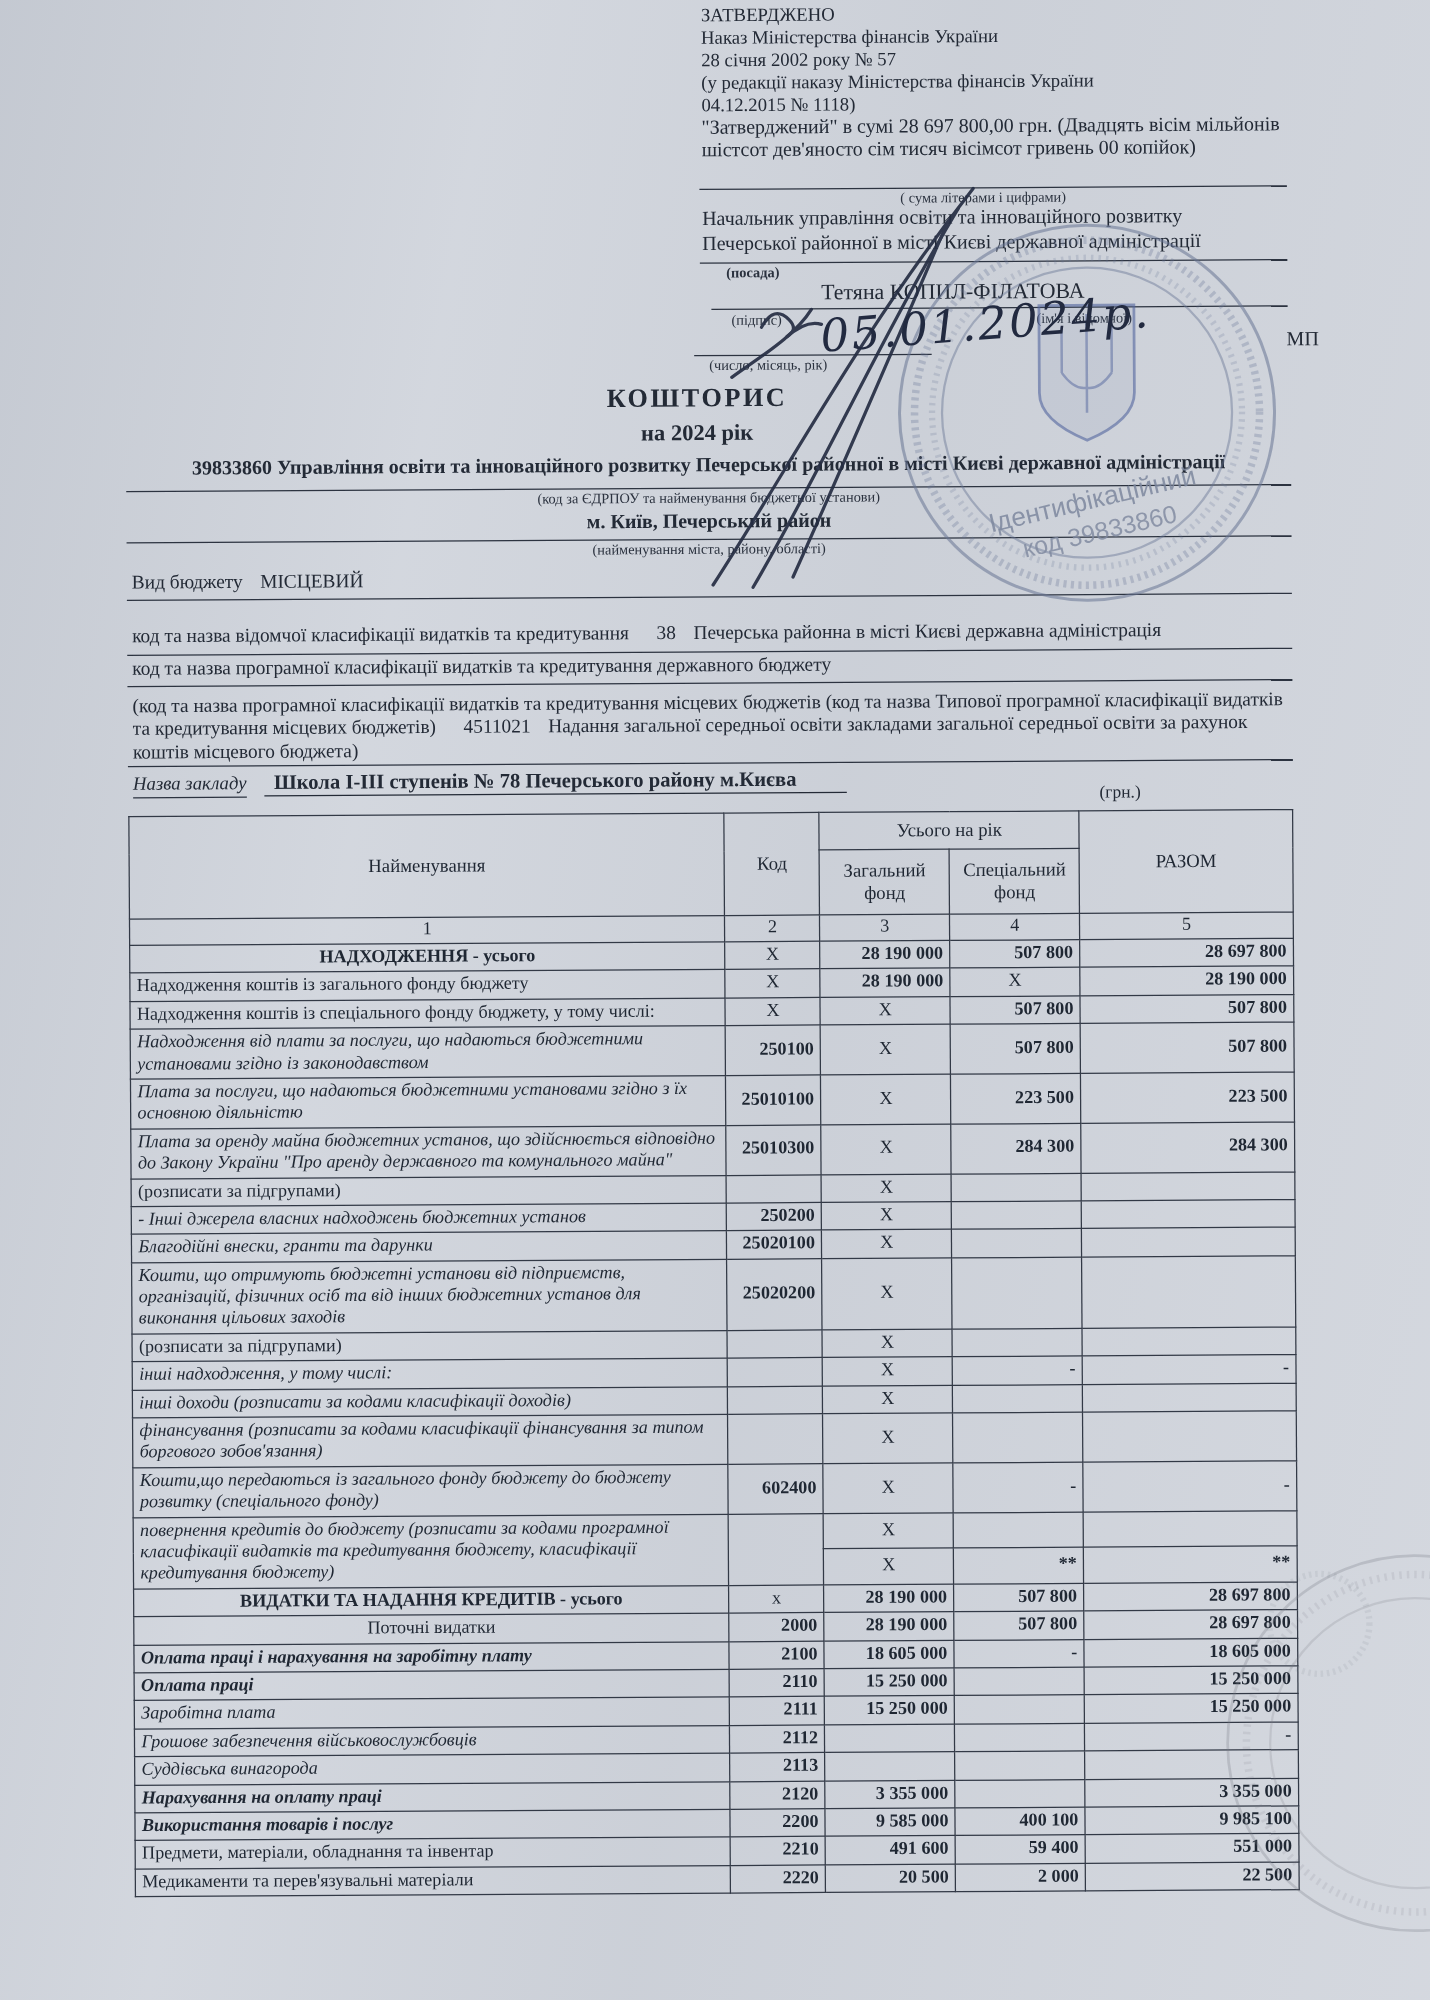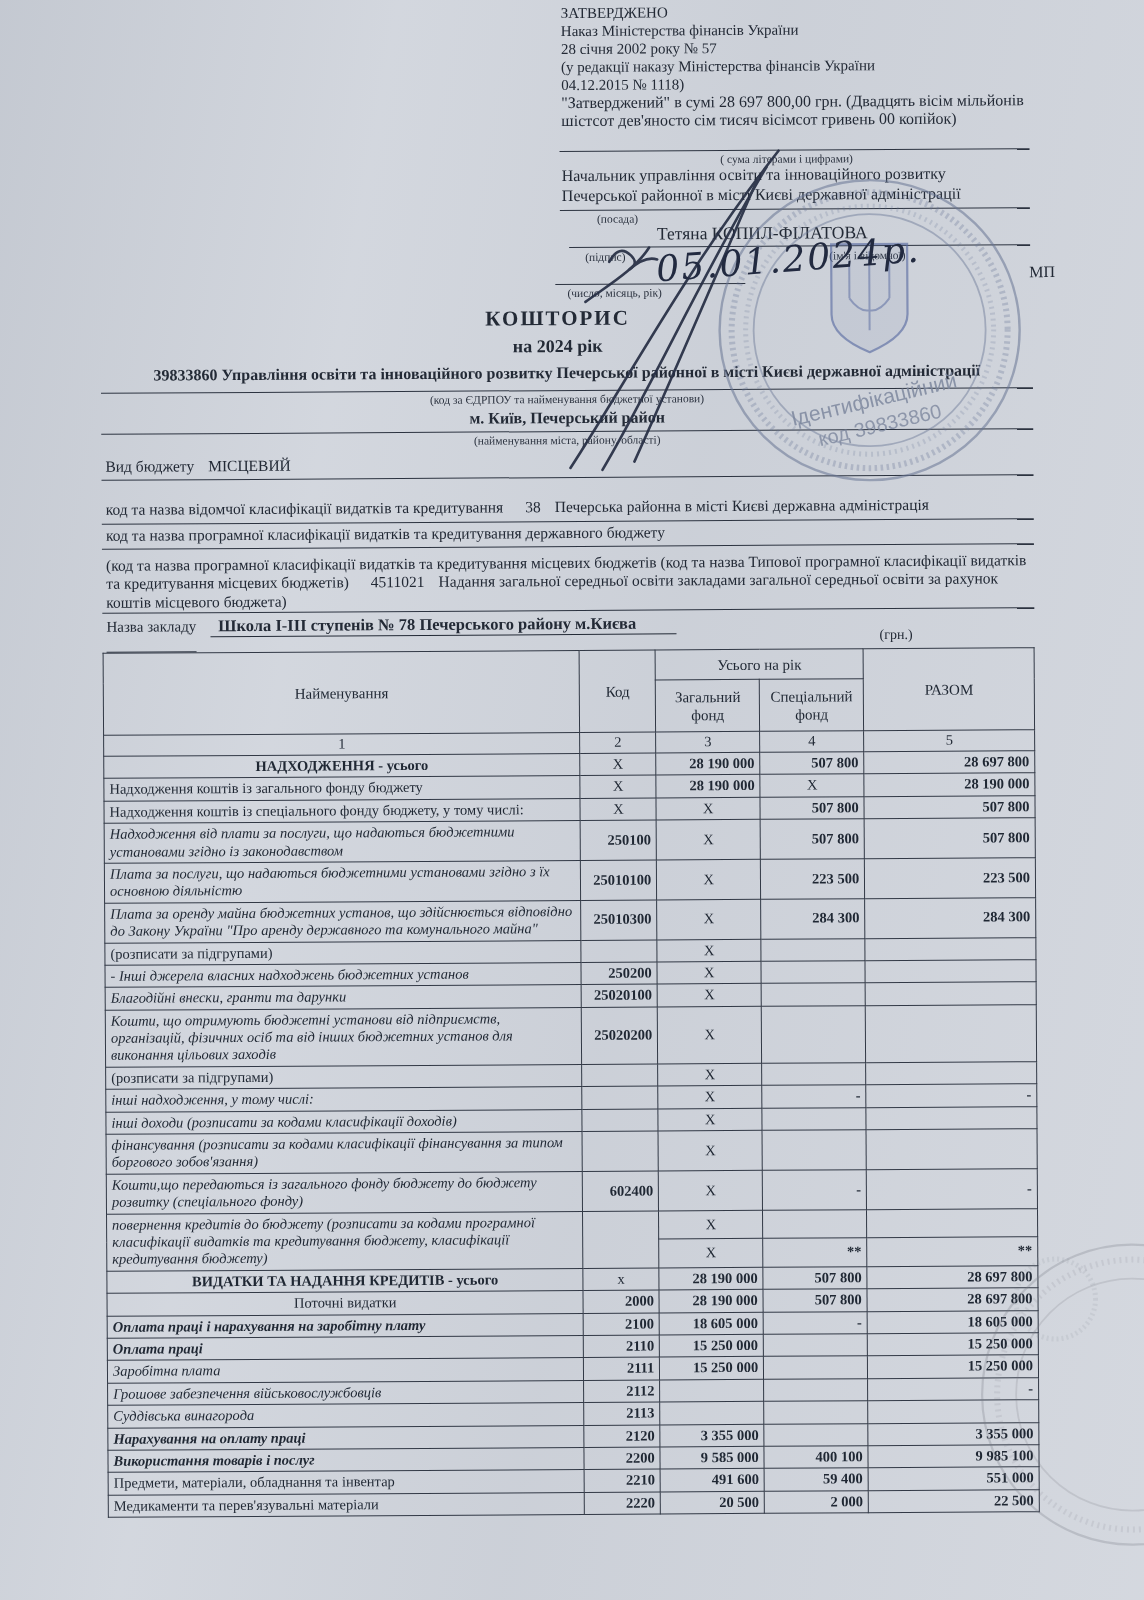--- a/index.html
+++ b/index.html
@@ -24,21 +24,21 @@
   
   .title-main{left:400px;top:306px;width:320px;text-align:center;font-size:21px;font-weight:bold;letter-spacing:2px;}
   .title-sub{left:400px;top:336px;width:320px;text-align:center;font-size:18px;font-weight:bold;}
   .orgline{left:103px;top:364px;width:932px;text-align:center;font-size:16px;font-weight:bold;}
   .orgcap{left:103px;top:393px;width:932px;text-align:center;}
   .cityline{left:103px;top:409px;width:932px;text-align:center;font-size:16px;font-weight:bold;}
   .citycap{left:103px;top:434px;width:932px;text-align:center;}
   .meta{font-size:15.5px;}
   .gapL{margin-left:22px;}
   .gapS{margin-left:14px;}
-  .inst-label{font-size:15px;border-bottom:1.4px solid #2c3340;padding-bottom:17px;}
+  .inst-label{font-size:15px;border-bottom:1.4px solid #2c3340;padding-bottom:2px;font-style:italic;}
   .inst-value{font-size:16.5px;font-weight:bold;border-bottom:1.8px solid #232a36;padding:0 40px 1px 8px;margin-left:14px;}
   .grn{left:880px;top:629px;width:155px;font-size:14px;}
   
   table.budget{position:absolute;left:103px;top:650px;width:932px;border-collapse:collapse;
     font-size:14.5px;line-height:1.2;color:#1f2733;}
   table.budget th,table.budget td{border:1.5px solid #323946;padding:2px 5px;vertical-align:middle;background:transparent;}
   table.budget thead th{font-weight:normal;text-align:center;font-size:15px;}
   table.budget .hdr1{height:30px;}
   table.budget .hdr2{height:52px;}
   table.budget .numrow td{height:20px;text-align:center;padding:0 4px;}
@@ -69,21 +69,21 @@
 
   <div class="abs sumblock">"Затверджений" в сумі 28 697 800,00 грн.   (Двадцять вісім мільйонів шістсот дев'яносто сім тисяч вісімсот гривень 00 копійок)</div>
   <div class="rule" style="left:563px;top:151px;width:470px;"></div>
   <div class="abs cap ctr" style="left:680px;top:154px;width:220px;">( сума літерами і цифрами)</div>
 
   <div class="abs posblock">
     <div>Начальник управління освіти та інноваційного розвитку</div>
     <div>Печерської районної в місті Києві державної адміністрації</div>
   </div>
   <div class="rule" style="left:563px;top:210px;width:470px;"></div>
-  <div class="abs cap" style="left:600px;top:213px;">(посада)</div>
+  <div class="abs cap" style="left:584px;top:213px;font-weight:bold;">(посада)</div>
 
   <div class="abs signame">Тетяна КОПИЛ-ФІЛАТОВА</div>
   <div class="rule" style="left:572px;top:247px;width:461px;"></div>
   <div class="abs cap" style="left:588px;top:251px;">(підпис)</div>
   <div class="abs cap" style="left:832px;top:251px;">(ім'я і відомчої)</div>
 
   <div class="rule" style="left:558px;top:284px;width:190px;"></div>
   <div class="abs cap" style="left:570px;top:287px;">(число, місяць, рік)</div>
   <div class="abs mp">МП</div>
 

